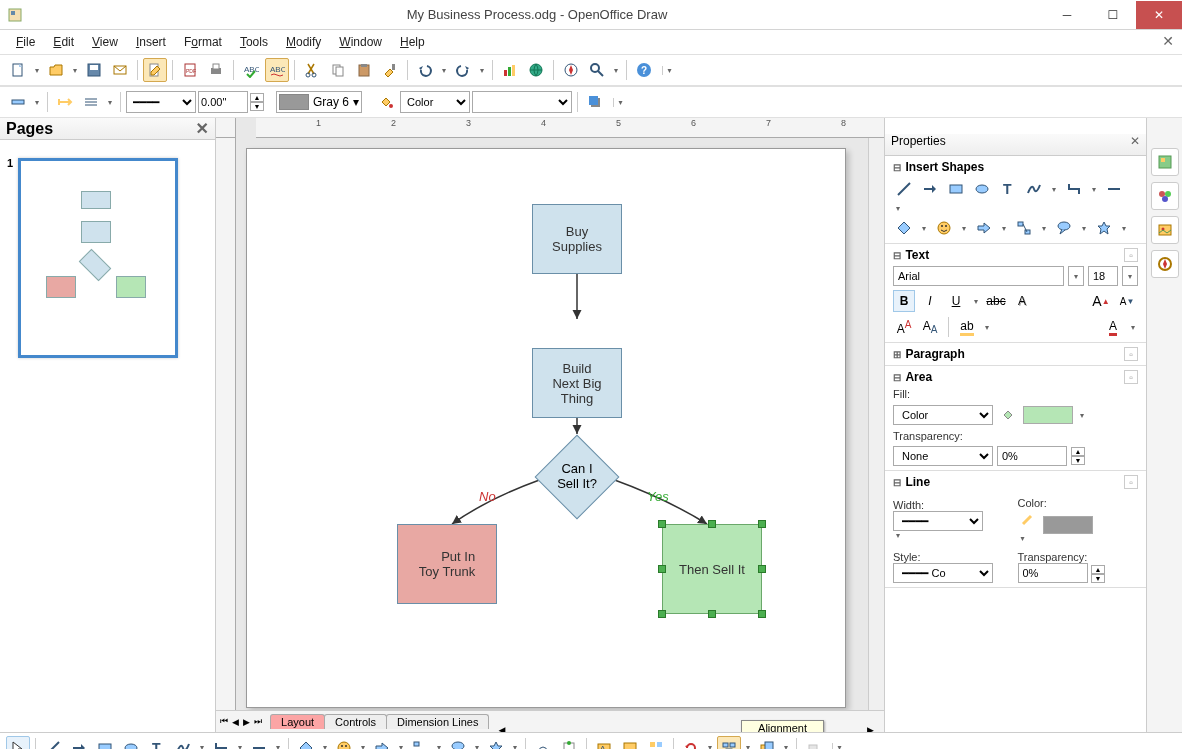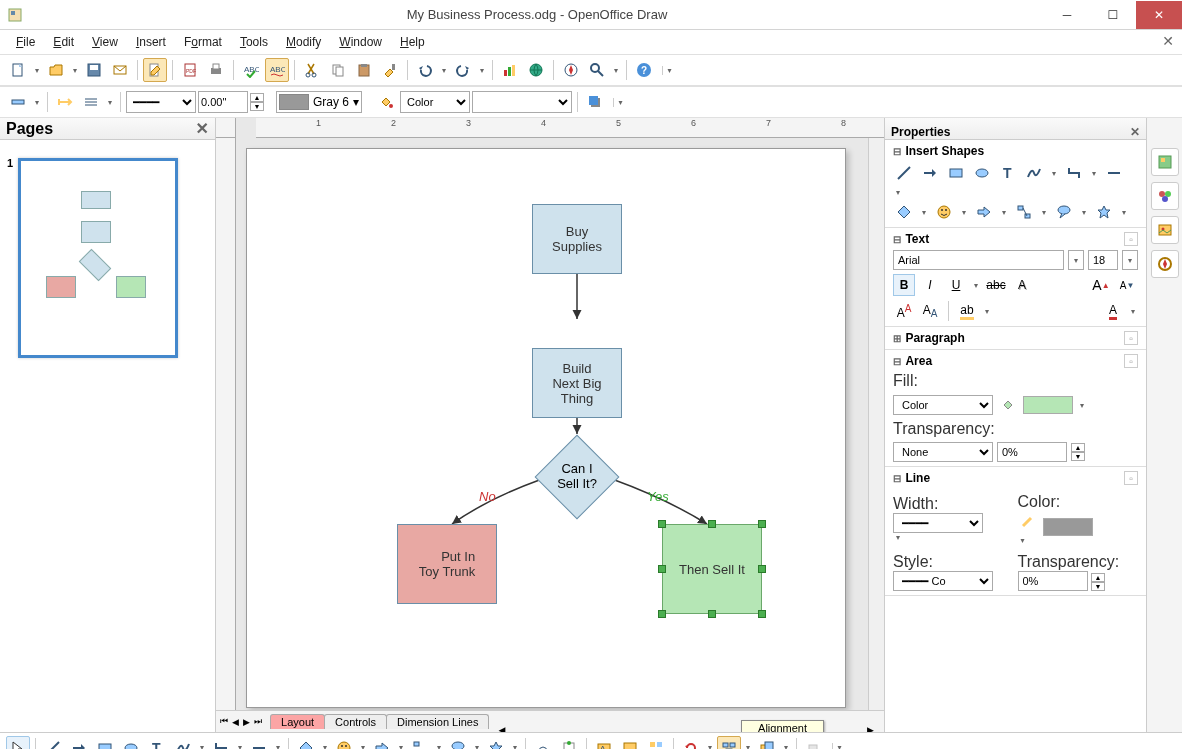--- a/index.html
+++ b/index.html
@@ -38,28 +38,28 @@
 .node.red { background: #e8a8a3; text-align: right; }
 .node.green { background: #b5e6b5; border: 1px solid #6aa86a; }
 .diamond { width: 90px; height: 70px; background: #cfe2ed; border: 1px solid #6a8fa8; transform: rotate(45deg); position: absolute; }
 .diamond-label { position: absolute; font-size: 13px; text-align: center; }
 .sel-handle { width: 8px; height: 8px; background: #4caf50; border: 1px solid #2a7a2a; position: absolute; }
 .edge-label { position: absolute; font-size: 13px; font-style: italic; }
 .tabs-row { height: 22px; background: #f4f4f4; border-top: 1px solid #ccc; display: flex; align-items: center; font-size: 11px; padding-left: 4px;}
 .tab { padding: 1px 10px; border: 1px solid #aaa; border-bottom: none; background: #fca5a5; margin-right: -1px; border-radius: 3px 3px 0 0;}
 .tab.inactive { background: #eee; }
 .props-panel { width: 262px; border-left: 1px solid #ccc; background: #fff; display: flex; flex-direction: column; }
-.props-head { height: 22px; background: linear-gradient(#fafafa,#eee); border-bottom: 1px solid #ccc; display: flex; align-items: flex-end; padding: 0 6px; font-weight: bold; font-size: 12px; }
+.props-head { height: 22px; background: linear-gradient(#fafafa,#eee); border-bottom: 1px solid #ccc; display: flex; align-items: flex-start; padding: 0 6px; font-weight: normal; font-size: 12px; margin-top: 16px; }
 .props-head .x { margin-left:auto; color:#666;}
 .prop-section { border-bottom: 1px solid #ddd; padding: 4px 8px; }
 .prop-sec-head { font-weight: bold; font-size: 12px; display: flex; align-items: center; }
 .prop-sec-head .toggle { font-size: 10px; margin-right: 4px; color:#666;}
 .prop-sec-head .more { margin-left: auto; color:#888; font-size:10px; border:1px solid #ccc; width:14px; height:14px; display:flex; align-items:center; justify-content:center;}
 .prop-row { display: flex; align-items: center; gap: 4px; margin-top: 4px; flex-wrap:wrap;}
-.prop-label { font-size: 16px; color: #333; margin-top:4px;}
+.prop-label { font-size: 11px; color: #333; margin-top:4px;}
 .prop-input { height: 20px; border: 1px solid #aaa; background: #fff; font-size: 11px; padding: 0 4px; }
 .side-rail { width: 36px; background: #f4f4f4; border-left: 1px solid #ccc; display:flex; flex-direction:column; align-items:center; gap:6px; padding-top:30px;}
 .rail-btn { width:28px; height:28px; border:1px solid #ccc; border-radius:3px; background:#fff; display:flex; align-items:center; justify-content:center;}
 .bottom-toolbar { height: 30px; border-top: 1px solid #ccc; display: flex; align-items: center; padding: 0 6px; gap: 2px; background:#fff;}
 .arrow-line { stroke:#333; stroke-width:1.5; fill:none; marker-end:url(#ah);}
 .shape-btn { width:22px; height:22px; display:flex; align-items:center; justify-content:center; border:1px solid transparent;}
 svg.ico { width:16px; height:16px; }
 .thumb-box { position:absolute; border:1px solid #8aa; background:#cfe2ed; font-size:5px; display:flex; align-items:center; justify-content:center; text-align:center;}
 .tooltip-box { position:absolute; background:#ffffe1; border:1px solid #888; padding:1px 16px; font-size:11px; box-shadow:1px 1px 2px rgba(0,0,0,.3);}
 </style>

